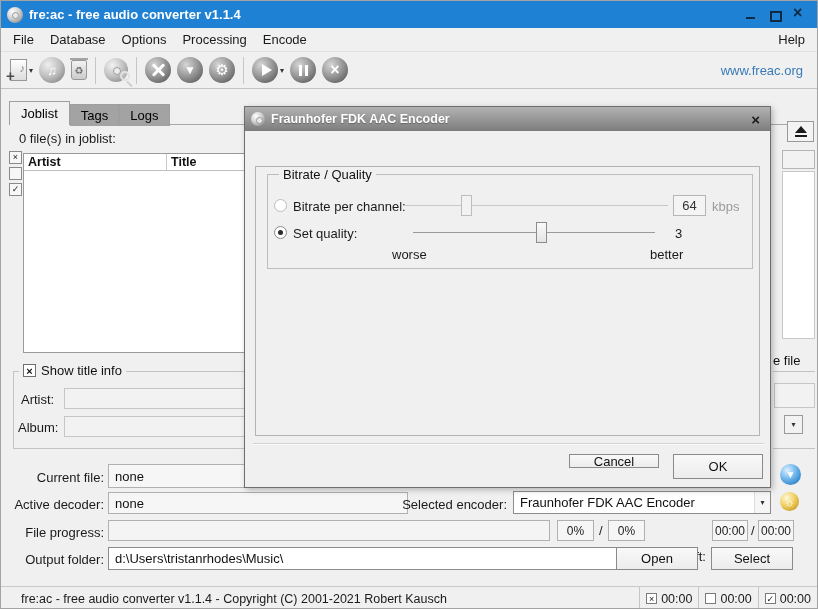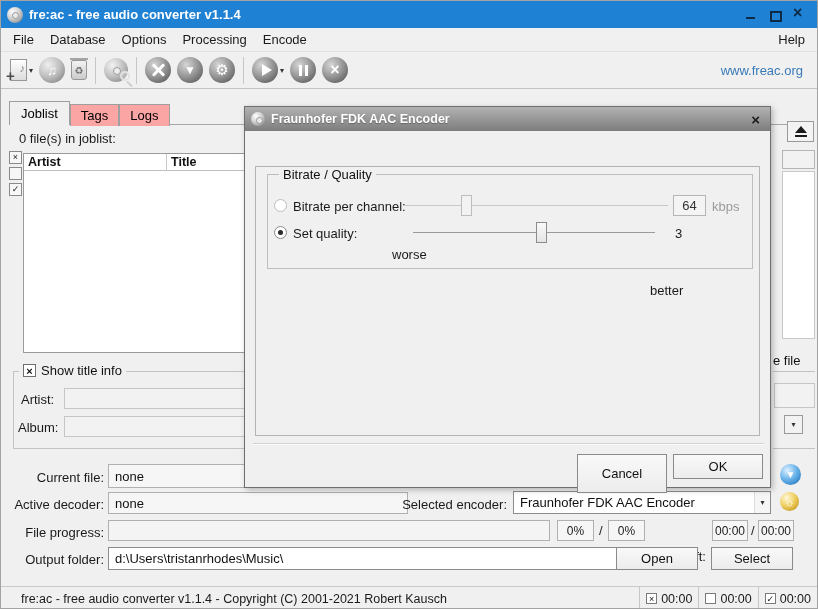--- a/index.html
+++ b/index.html
@@ -45,21 +45,21 @@
   .icon-trash{width:16px;height:20px;background:linear-gradient(#f3f3f3,#cbcbcb);border:1px solid #979797;border-radius:2px 2px 3px 3px;position:relative;display:flex;align-items:center;justify-content:center;}
   .icon-trash::before{content:"";position:absolute;left:-2px;top:-3px;width:18px;height:2px;background:#a5a5a5;}
   .icon-trash .recycle{font-size:10px;color:#6a6a6a;}
   .icon-cd{width:24px;height:24px;border-radius:50%;background:radial-gradient(circle at 35% 30%,#f2f2f2,#c0c0c0 50%,#8d8d8d 85%);position:relative;}
   .icon-cd::before{content:"";position:absolute;left:9px;top:9px;width:6px;height:6px;border-radius:50%;background:#ececec;border:1px solid #9d9d9d;}
   .icon-cd .lens{position:absolute;right:-2px;bottom:1px;width:10px;height:10px;border:2px solid #e3e3e3;border-radius:50%;background:rgba(255,255,255,.25);}
   .icon-cd .handle{position:absolute;right:-5px;bottom:-3px;width:7px;height:2px;background:#d0d0d0;transform:rotate(45deg);}
   .weblink{margin-left:auto;font-size:13px;color:#3a7ab8;padding-right:8px;cursor:pointer;}
 
   
-  .tab{display:inline-block;border:1px solid #9f9f9f;border-bottom:none;background:#fca5a5;font-size:13px;padding:3px 10px;position:relative;top:2px;cursor:pointer;}
+  .tab{display:inline-block;border:1px solid #9f9f9f;border-bottom:none;background:#a3a3a3;font-size:13px;padding:3px 10px;position:relative;top:2px;cursor:pointer;}
   .tab.active{top:0;padding:4px 11px;background:#f0f0f0;z-index:3;}
   .tabline{position:absolute;border-top:1px solid #a8a8a8;}
 
   
   .count-text{position:absolute;font-size:13px;color:#1a1a1a;}
   .mini-btn{position:absolute;width:13px;height:13px;border:1px solid #8a8a8a;background:#f7f7f7;font-size:9px;line-height:11px;text-align:center;color:#222;cursor:pointer;}
   .table{position:absolute;background:#fff;border:1px solid #9a9a9a;}
   .thead{display:flex;height:17px;border-bottom:1px solid #c0c0c0;background:#fff;}
   .th{font-size:12.5px;font-weight:bold;color:#111;padding:1px 4px;border-right:1px solid #c9c9c9;}
 
@@ -312,20 +312,20 @@
 
     <span class="radio checked" style="left:29px;top:119px;"></span>
     <div class="f-label" style="left:48px;top:119px;">Set quality:</div>
     <div class="slider" style="left:168px;top:115px;width:242px;">
       <span class="track"></span>
       <span class="thumb" style="left:51%;"></span>
     </div>
     <div class="f-label" style="left:430px;top:119px;">3</div>
 
     <div class="f-label" style="left:147px;top:140px;">worse</div>
-    <div class="f-label" style="left:405px;top:140px;margin-top:36px;">better</div>
+    <div class="f-label" style="left:405px;top:140px;">better</div>
 
     <div class="dlg-sep" style="top:336px;"></div>
-    <div class="btn" style="left:332px;top:347px;width:90px;height:39px;">Cancel</div>
+    <div class="btn" style="left:324px;top:347px;width:90px;height:14px;">Cancel</div>
     <div class="btn" style="left:428px;top:347px;width:90px;height:25px;">OK</div>
   </div>
 
 </div>
 
 </body></html>

